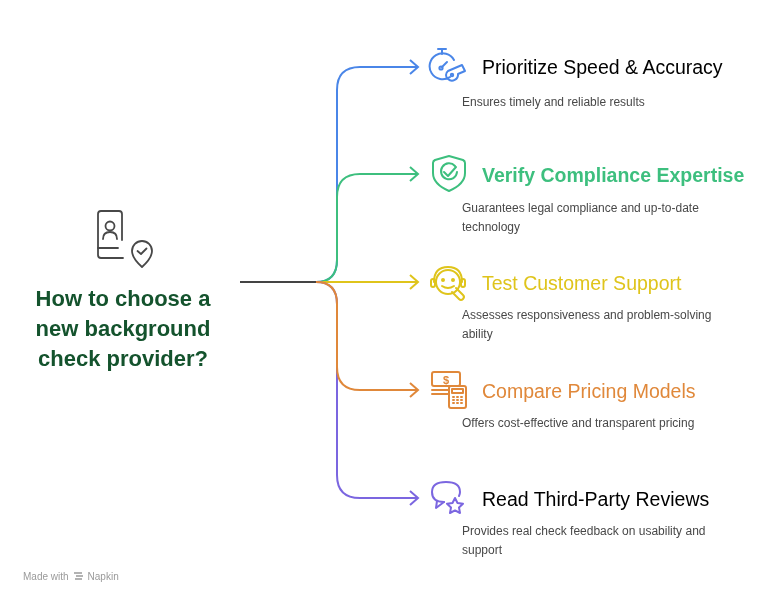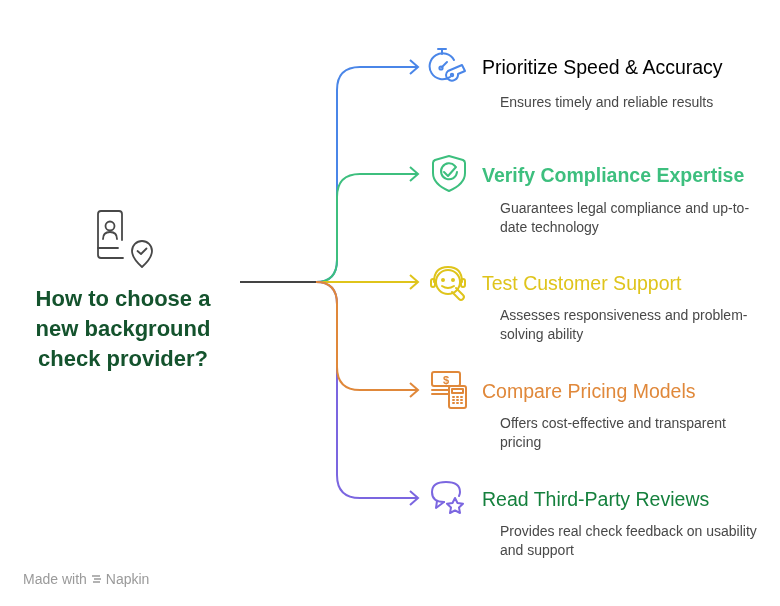--- a/index.html
+++ b/index.html
@@ -2,22 +2,22 @@
 <html><head>
 <meta charset="utf-8">
 <style>
   html, body { margin:0; padding:0; background:#ffffff; }
   body { width:780px; height:606px; position:relative; overflow:hidden; font-family:"Liberation Sans", sans-serif; }
   #connectors { position:absolute; left:0; top:0; }
   .central-icon { position:absolute; left:92px; top:208px; width:66px; height:64px; }
   .title { position:absolute; left:14px; top:284px; width:218px; text-align:center; font-weight:bold; font-size:22px; line-height:30px; color:#14532d; }
   .item-icon { position:absolute; left:428px; width:42px; height:42px; }
   .item-title { position:absolute; left:482px; font-size:19.5px; white-space:nowrap; }
-  .item-desc { position:absolute; left:500px; width:270px; font-size:14px; line-height:19px; color:#484848; }
-  .footer { position:absolute; left:23px; top:571px; font-size:14px; color:#9a9a9a; display:flex; align-items:center; gap:4px; }
+  .item-desc { position:absolute; left:462px; width:270px; font-size:12px; line-height:19px; color:#484848; }
+  .footer { position:absolute; left:23px; top:571px; font-size:10px; color:#9a9a9a; display:flex; align-items:center; gap:4px; }
 </style>
 </head>
 <body>
 
 <svg id="connectors" width="780" height="606">
   <line x1="240" y1="282" x2="316" y2="282" stroke="#444" stroke-width="2"></line>
   <path id="c0" fill="none" stroke-width="2" d="M316 282 Q337 282 337 260 L337 90 Q337 67 360 67 L418 67" stroke="#4a86e8"></path>
   <path id="a0" fill="none" stroke-width="2" d="M410 60 L418 67 L410 74" stroke="#4a86e8"></path>
   <path id="c1" fill="none" stroke-width="2" d="M316 282 Q337 282 337 260 L337 197 Q337 174 360 174 L418 174" stroke="#3dbf7e"></path>
   <path id="a1" fill="none" stroke-width="2" d="M410 167 L418 174 L410 181" stroke="#3dbf7e"></path>
@@ -93,21 +93,21 @@
 <div class="item-title" style="top: 380px; color: rgb(224, 136, 58);">Compare Pricing Models</div>
 <div class="item-desc" style="top:414px">Offers cost-effective and transparent pricing</div>
 
 <svg class="item-icon" style="top:477px" viewBox="0 0 42 42">
   <g fill="none" stroke="#7b66e0" stroke-width="2" stroke-linecap="round" stroke-linejoin="round">
     <path d="M16 25 Q4 25 4 15 Q4 5 18 5 Q32 5 32 15 Q32 17 31 19"></path>
     <path d="M16 25 L8 31 L9 24"></path>
     <path d="M27 21 L29.5 26 L35 26.8 L31 30.5 L32 36 L27 33.4 L22 36 L23 30.5 L19 26.8 L24.5 26 Z"></path>
   </g>
 </svg>
-<div class="item-title" style="top: 488px; color: #15803d;">Read Third-Party Reviews</div>
+<div class="item-title" style="top: 488px; color: #000000;">Read Third-Party Reviews</div>
 <div class="item-desc" style="top:522px">Provides real check feedback on usability and support</div>
 
 <div class="footer">
   <span>Made with</span>
   <svg width="11" height="11" viewBox="0 0 11 11">
     <g stroke="#9a9a9a" stroke-width="1.3" fill="none">
         <path d="M1 2 L9 2 M3 5 L10 5 M2 8 L9 8"></path>
       </g>
   </svg>
   <span>Napkin</span>

